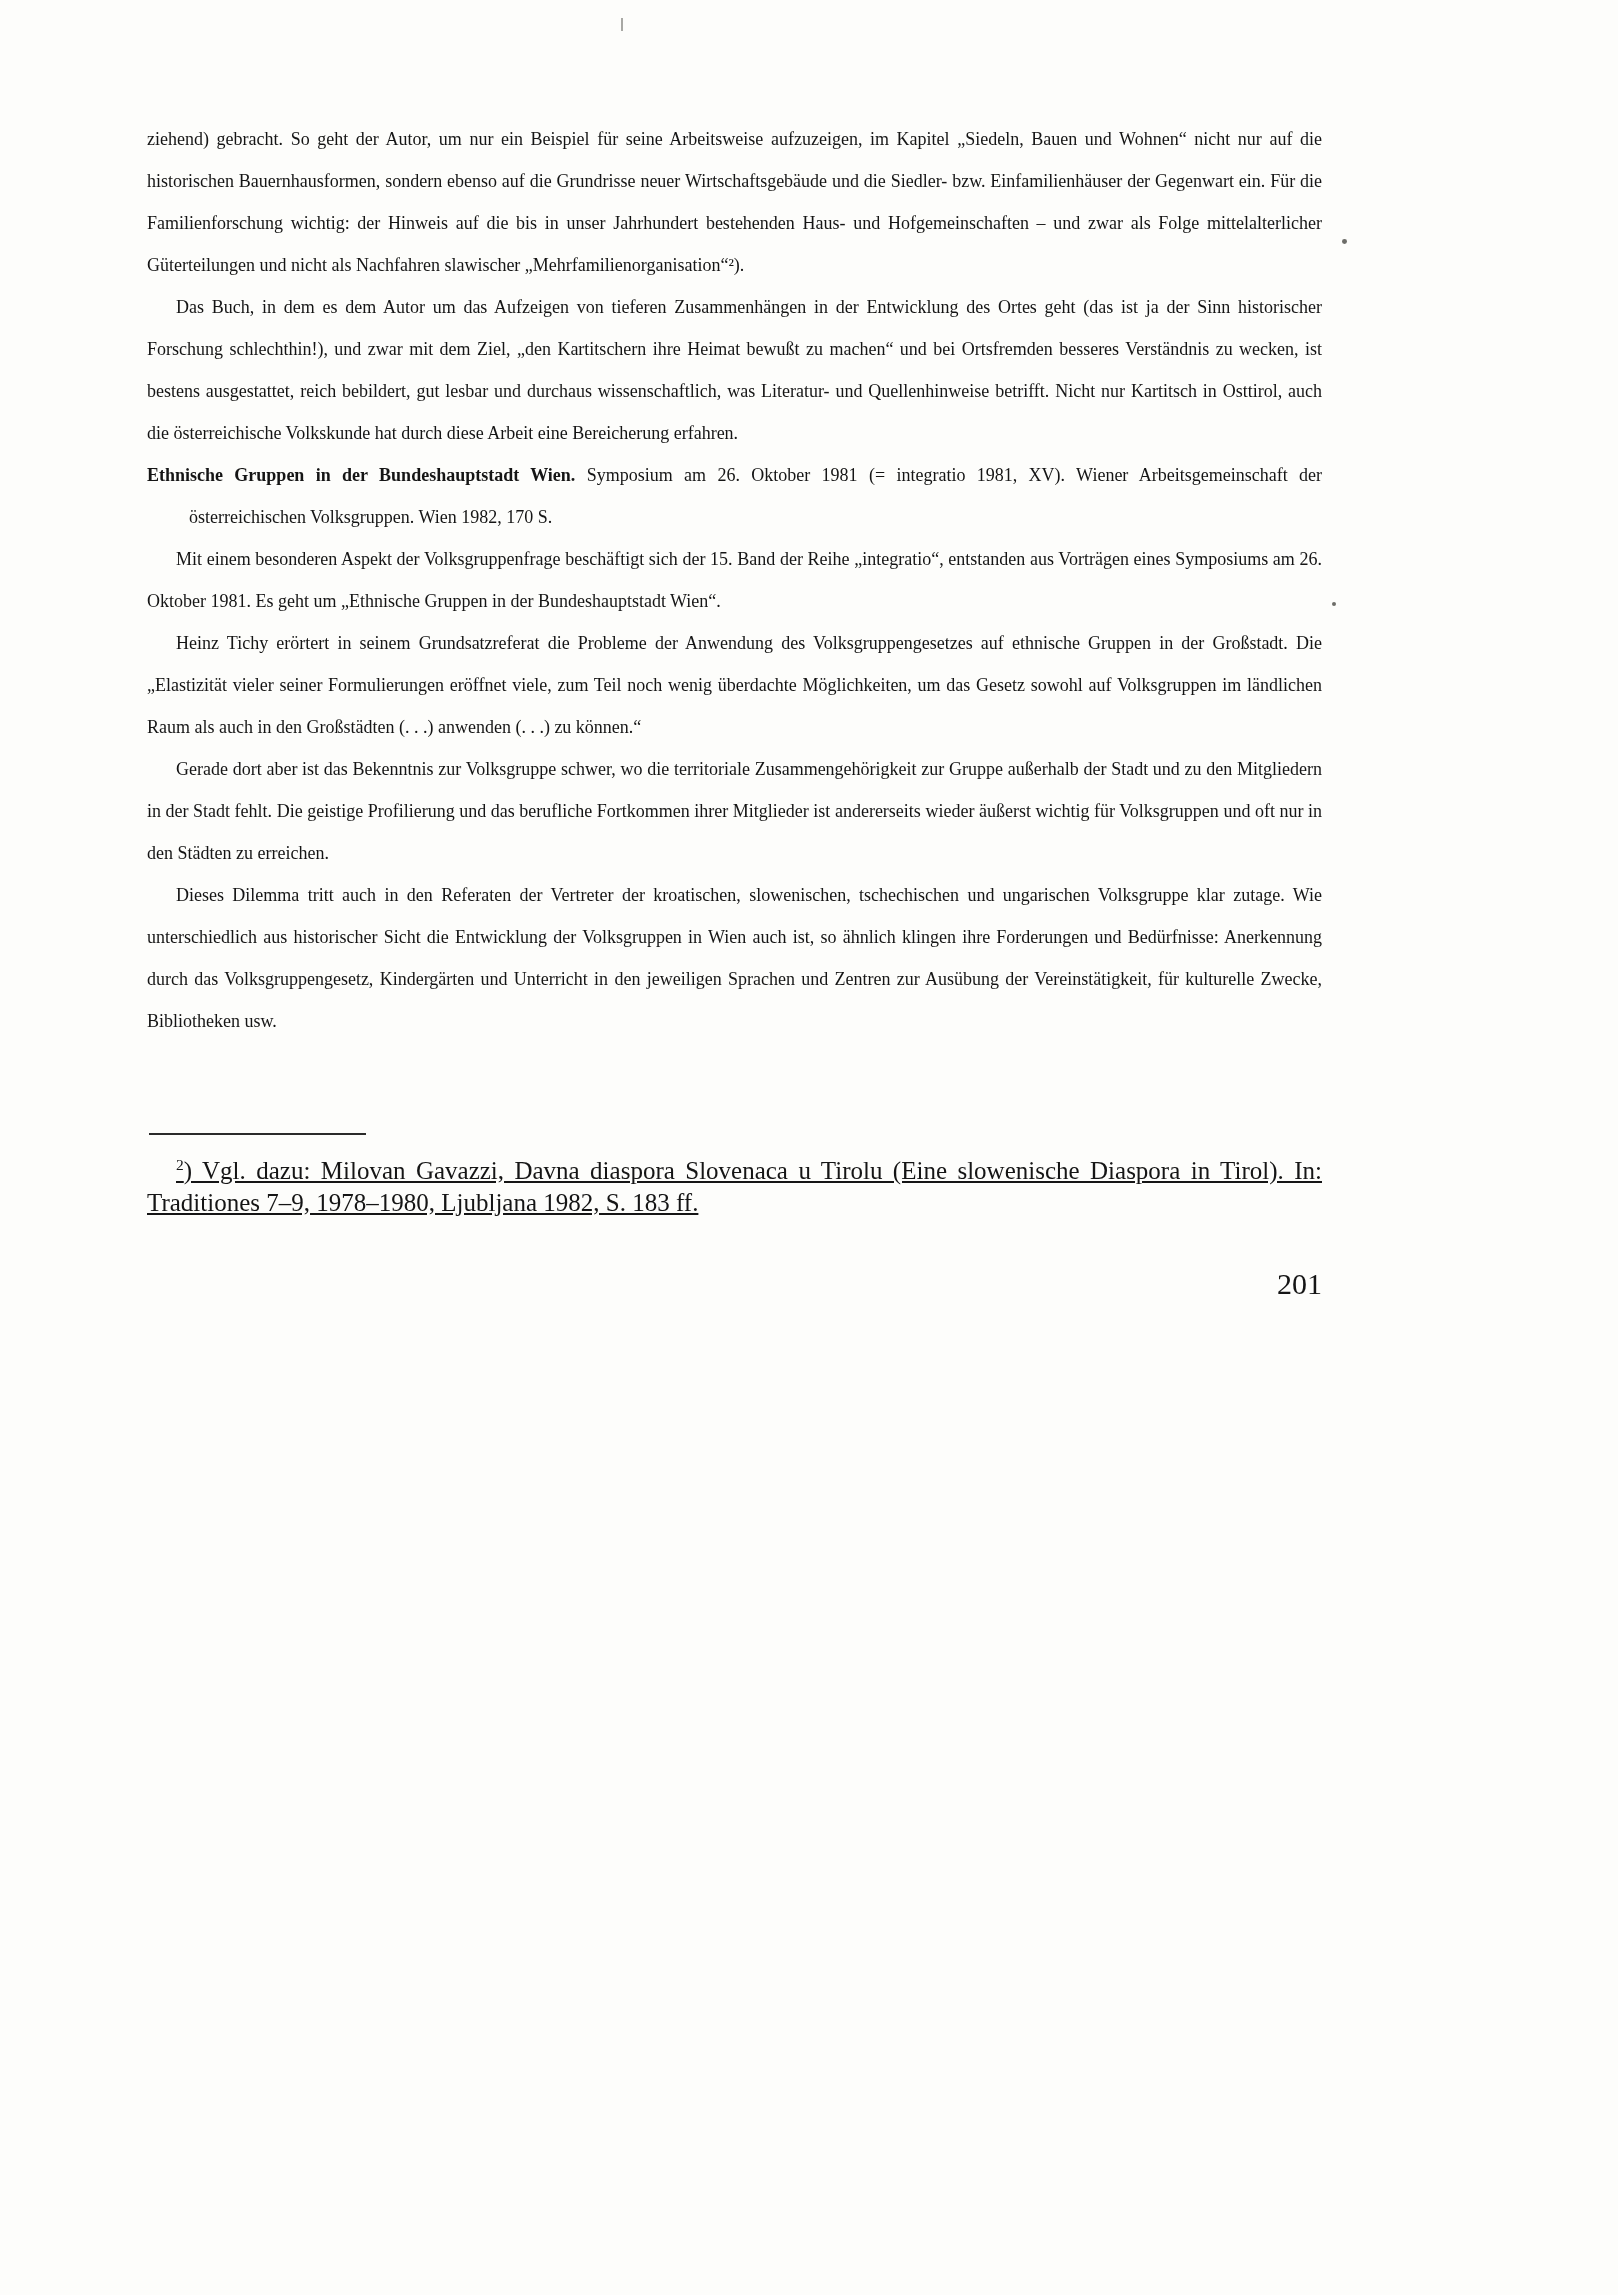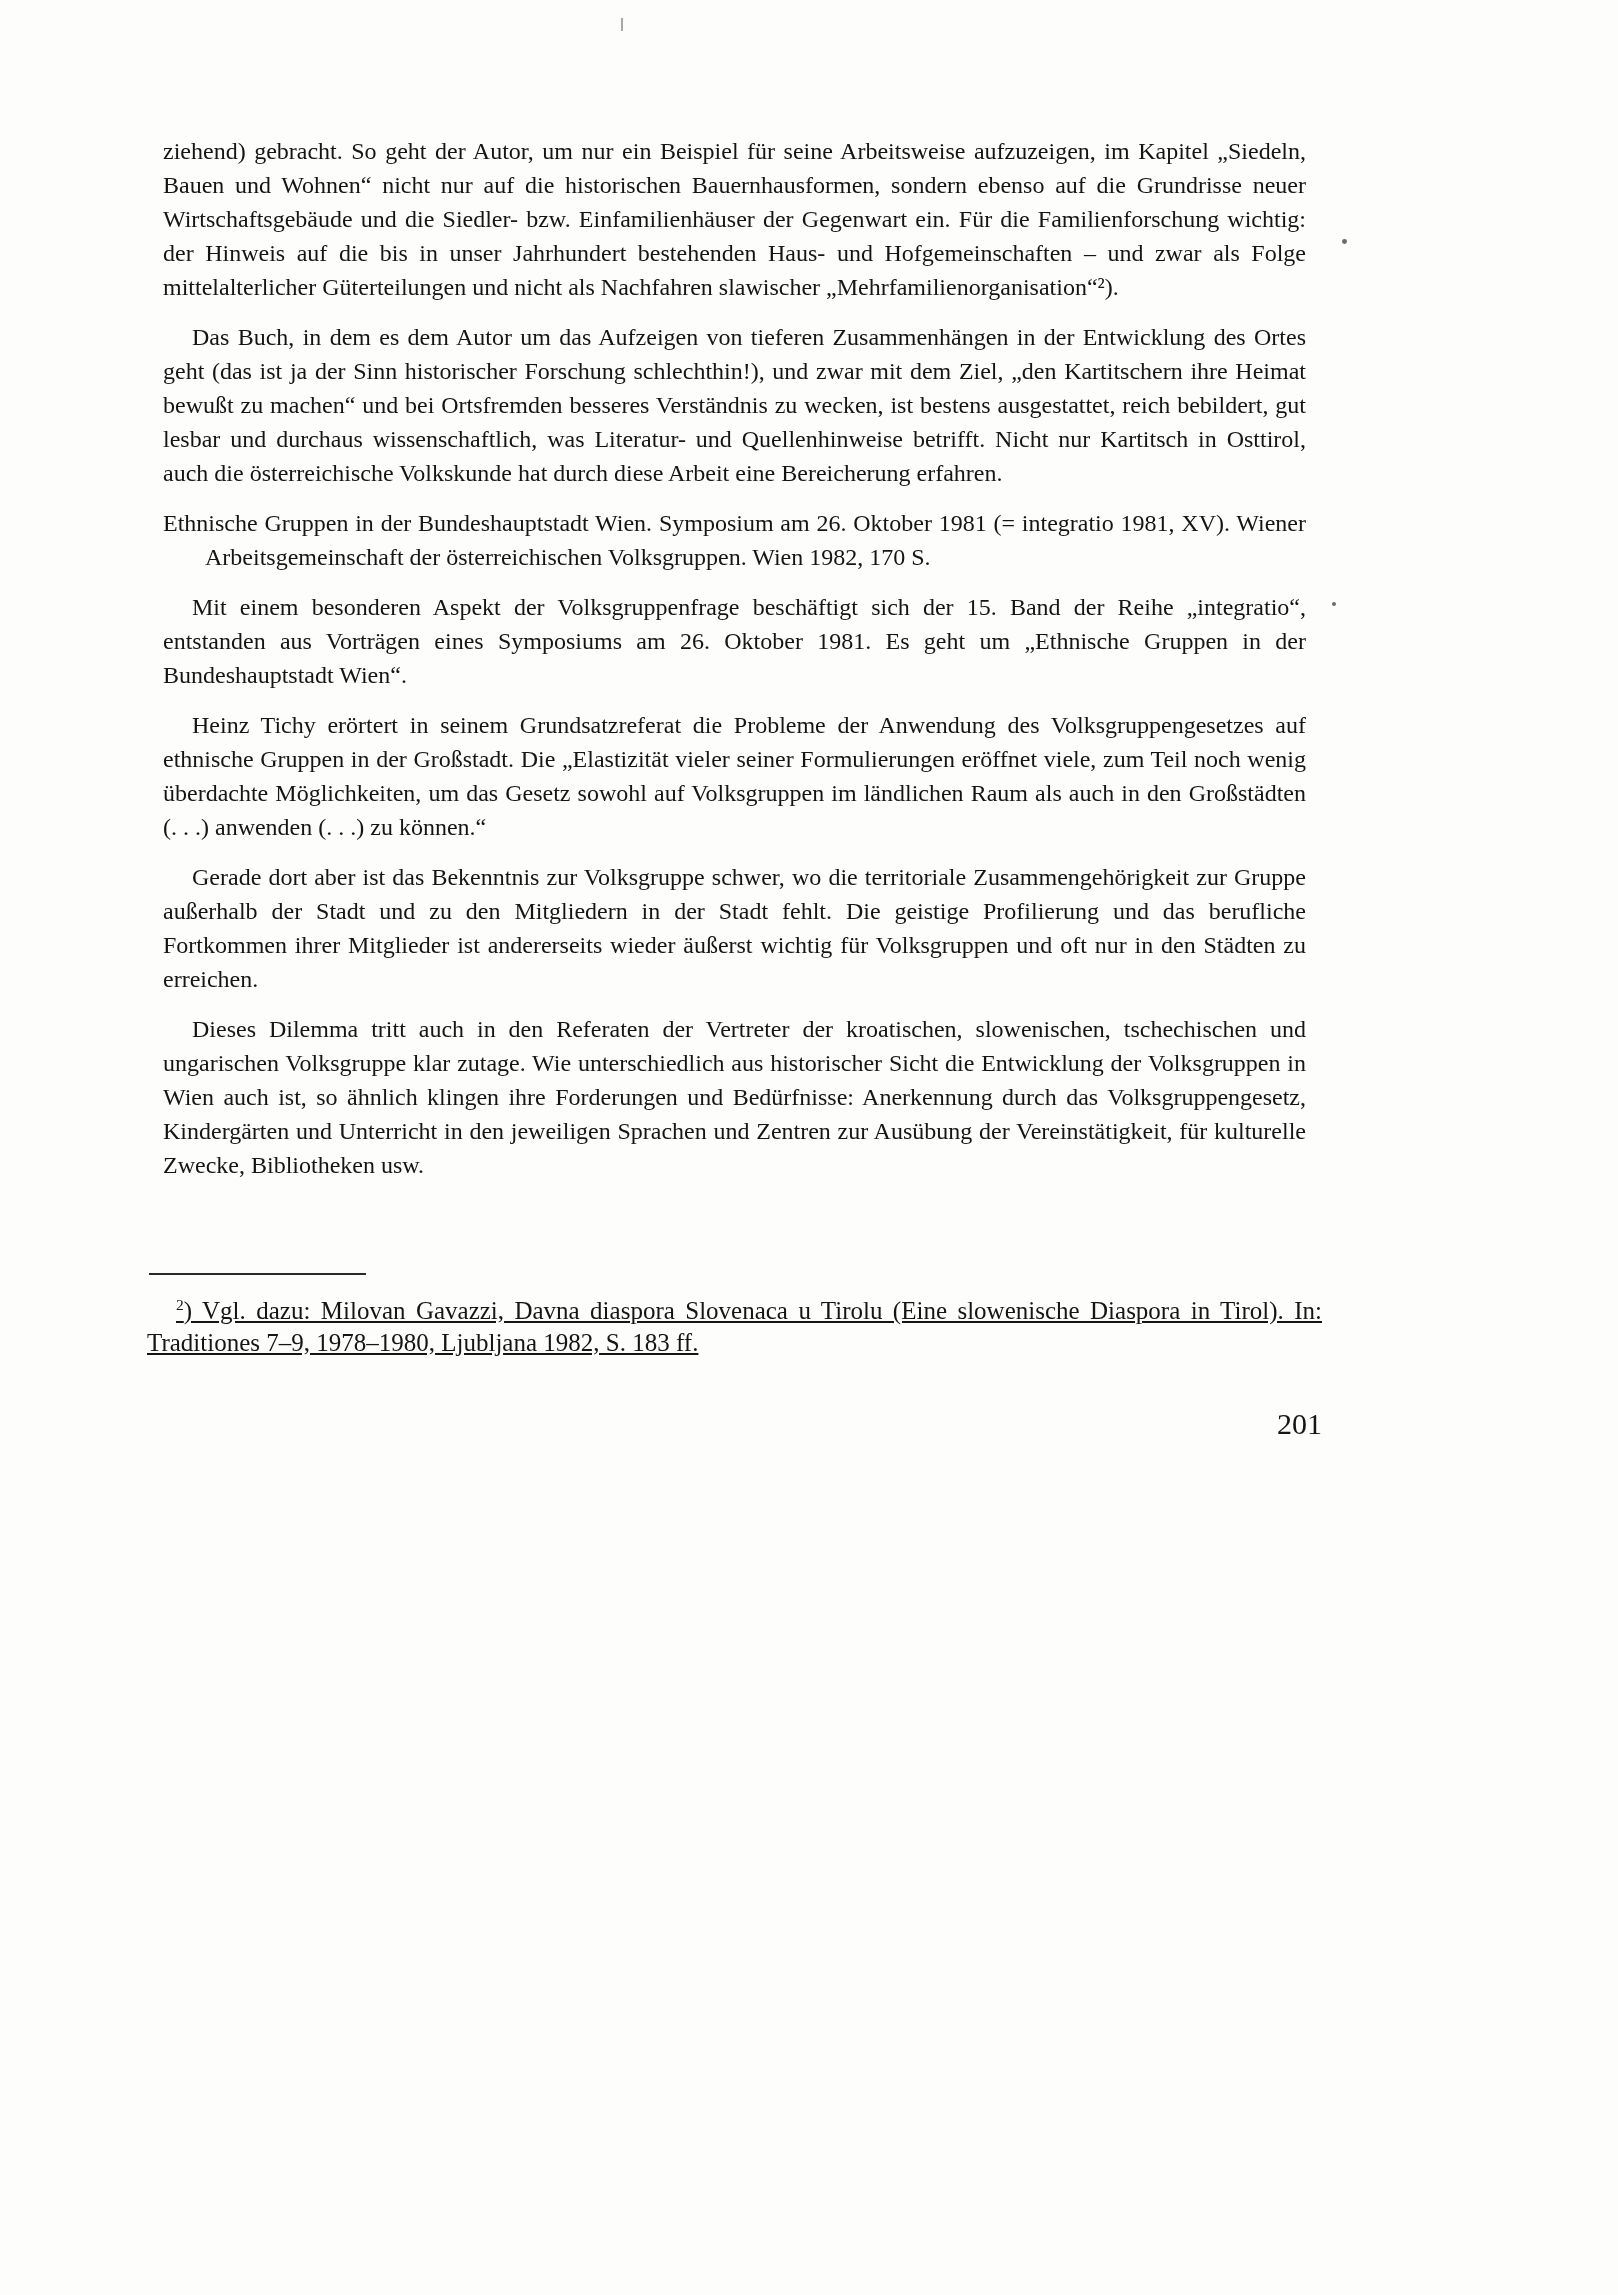--- a/index.html
+++ b/index.html
@@ -16,42 +16,42 @@
     font-family: "Liberation Serif", "DejaVu Serif", serif;
     color: #151515;
   }
   .content {
     position: absolute;
     left: 147px;
     top: 118px;
     width: 1175px;
   }
   p.body-text {
-    font-size: 24px;
-    line-height: 34px;
+    font-size: 18px;
+    line-height: 42px;
     text-align: justify;
-    margin: 16px;
+    margin: 0;
   }
   .indent { text-indent: 29px; }
   .para-gap { margin-top: 7.3px; }
   .signature {
     text-align: right;
     margin-top: 13px;
     padding-right: 45px;
   }
   .surname {
     margin-left: 9.7px;
     letter-spacing: 4.9px;
   }
   .review-head {
     margin-top: 121px;
     padding-left: 42px;
     text-indent: -42px;
   }
-  .review-head b { font-weight: normal; }
+  .review-head b { font-weight: bold; }
   .footnote {
     margin-top: 91px;
     font-size: 25px;
     line-height: 32px;
   }
   .footnote-rule {
     width: 217px;
     height: 2.4px;
     background: #2a2a2a;
     margin: 0 0 19.4px 1.6px;

